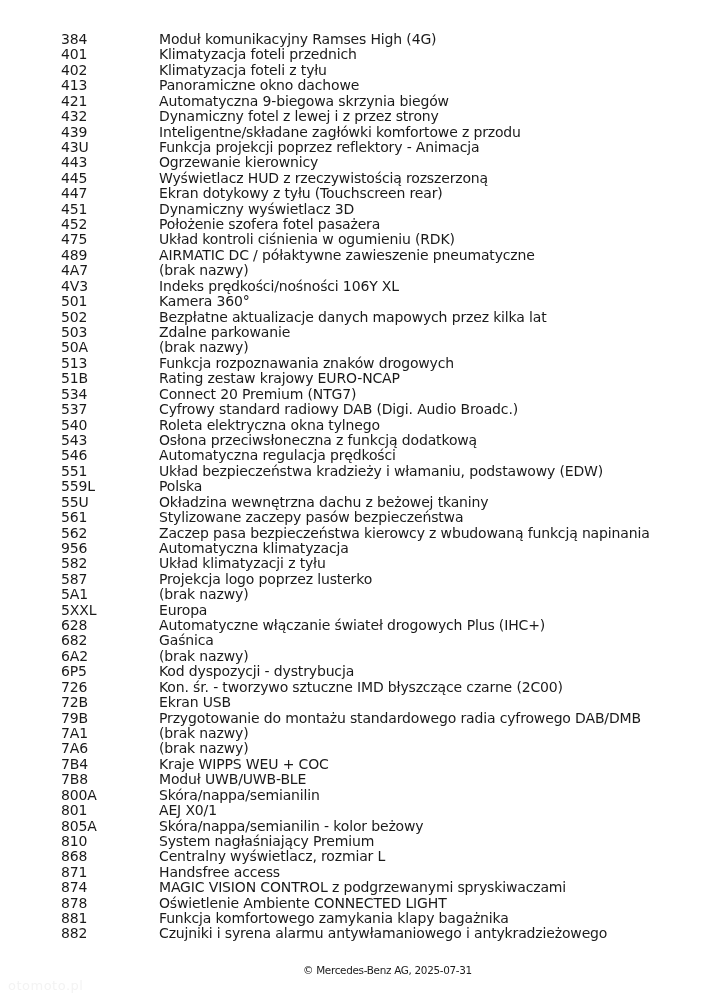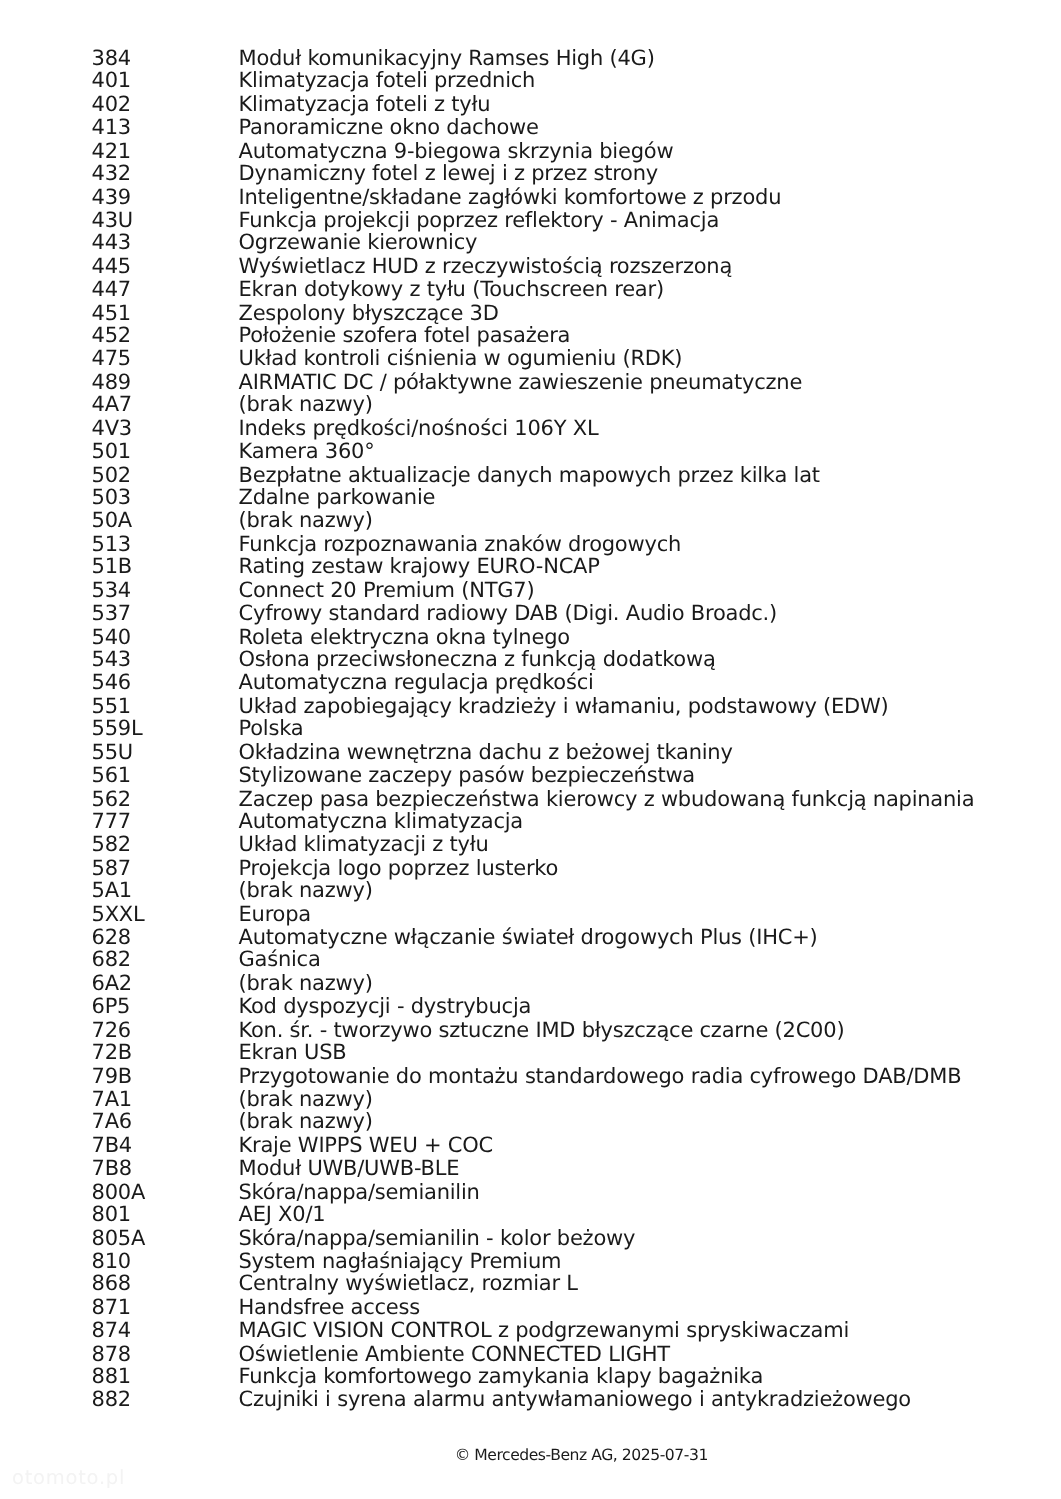--- a/index.html
+++ b/index.html
@@ -104,21 +104,21 @@
     <li class="row">
     <span class="code">445</span>
     <span class="desc">Wyświetlacz HUD z rzeczywistością rozszerzoną</span>
   </li>
     <li class="row">
     <span class="code">447</span>
     <span class="desc">Ekran dotykowy z tyłu (Touchscreen rear)</span>
   </li>
     <li class="row">
     <span class="code">451</span>
-    <span class="desc">Zespolony błyszczące 3D</span>
+    <span class="desc">Dynamiczny wyświetlacz 3D</span>
   </li>
     <li class="row">
     <span class="code">452</span>
     <span class="desc">Położenie szofera fotel pasażera</span>
   </li>
     <li class="row">
     <span class="code">475</span>
     <span class="desc">Układ kontroli ciśnienia w ogumieniu (RDK)</span>
   </li>
     <li class="row">
@@ -172,40 +172,40 @@
     <li class="row">
     <span class="code">543</span>
     <span class="desc">Osłona przeciwsłoneczna z funkcją dodatkową</span>
   </li>
     <li class="row">
     <span class="code">546</span>
     <span class="desc">Automatyczna regulacja prędkości</span>
   </li>
     <li class="row">
     <span class="code">551</span>
-    <span class="desc">Układ zapobiegający kradzieży i włamaniu, podstawowy (EDW)</span>
+    <span class="desc">Układ bezpieczeństwa kradzieży i włamaniu, podstawowy (EDW)</span>
   </li>
     <li class="row">
     <span class="code">559L</span>
     <span class="desc">Polska</span>
   </li>
     <li class="row">
     <span class="code">55U</span>
     <span class="desc">Okładzina wewnętrzna dachu z beżowej tkaniny</span>
   </li>
     <li class="row">
     <span class="code">561</span>
     <span class="desc">Stylizowane zaczepy pasów bezpieczeństwa</span>
   </li>
     <li class="row">
     <span class="code">562</span>
     <span class="desc">Zaczep pasa bezpieczeństwa kierowcy z wbudowaną funkcją napinania</span>
   </li>
     <li class="row">
-    <span class="code">777</span>
+    <span class="code">956</span>
     <span class="desc">Automatyczna klimatyzacja</span>
   </li>
     <li class="row">
     <span class="code">582</span>
     <span class="desc">Układ klimatyzacji z tyłu</span>
   </li>
     <li class="row">
     <span class="code">587</span>
     <span class="desc">Projekcja logo poprzez lusterko</span>
   </li>

